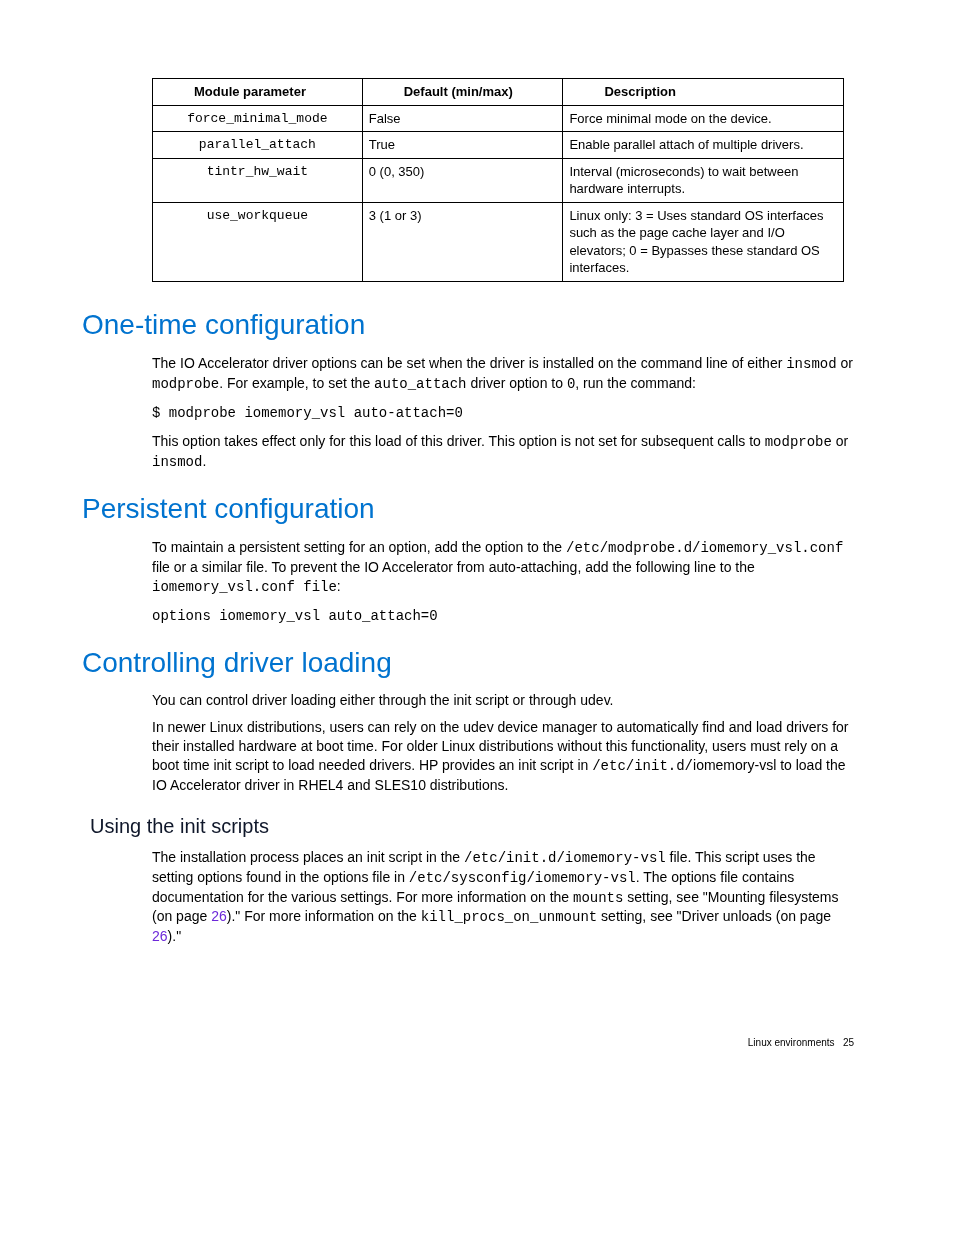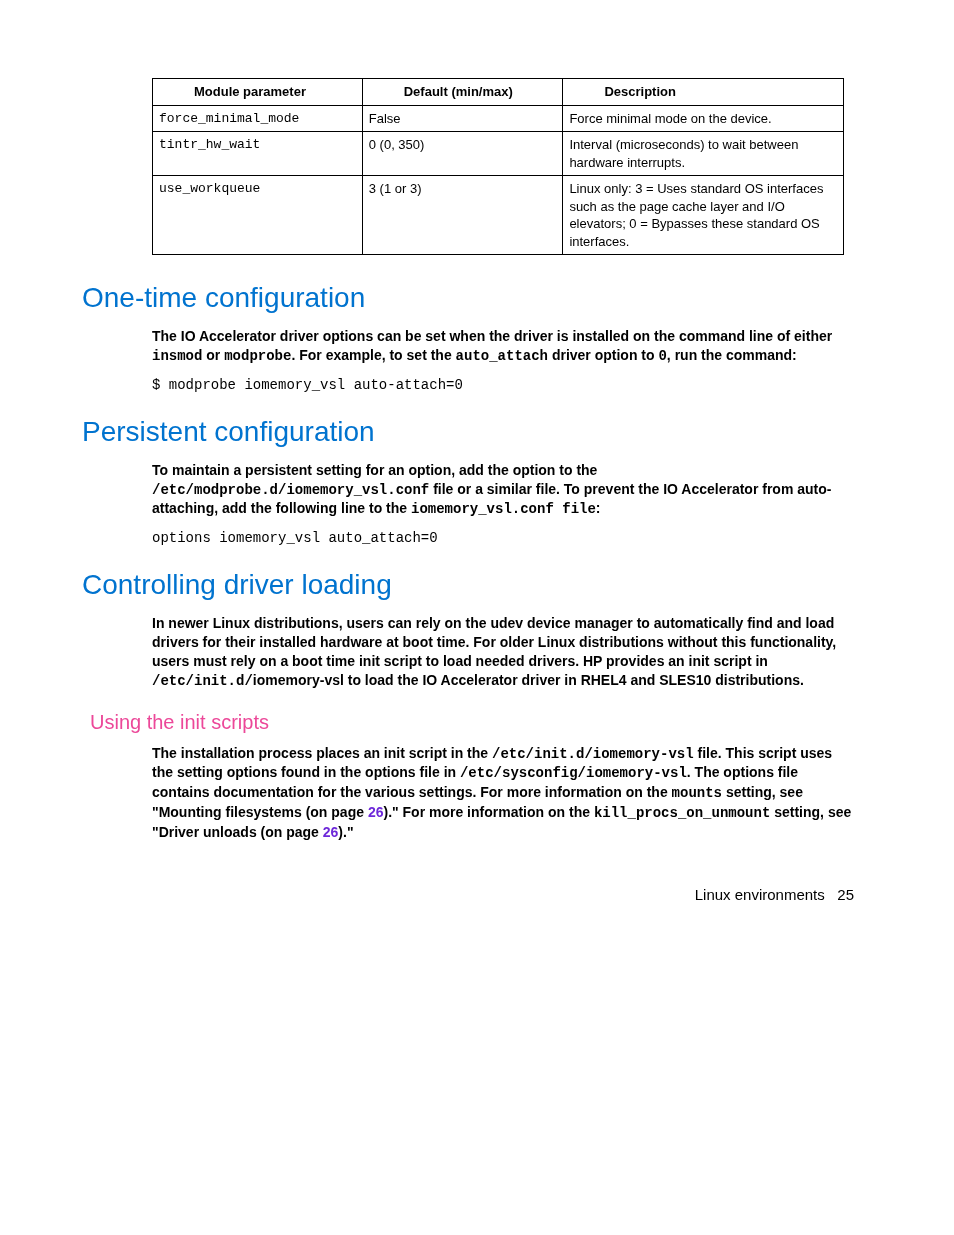--- a/index.html
+++ b/index.html
@@ -27,55 +27,55 @@
   }
   th {
     font-weight: bold;
     padding-left: 41px;
   }
   .col-param { width: 186px; }
   .col-default { width: 192px; }
   .col-desc { width: 302px; }
   .mono {
     font-family: "Courier New", Courier, monospace;
+    text-align: center;
   }
   h1.section {
     font-family: Arial, Helvetica, sans-serif;
     font-weight: normal;
     color: #0073cf;
     font-size: 28px;
     margin: 18px 0 10px 0;
   }
   h2.subsection {
     font-family: Arial, Helvetica, sans-serif;
     font-weight: normal;
-    color: #ec4899;
+    color: #0f172a;
     font-size: 20px;
     margin: 18px 0 8px 8px;
   }
   .body-block {
     margin-left: 70px;
     margin-right: 18px;
   }
   .body-block p {
     margin: 8px 0;
-    font-weight: bold;
   }
   pre.cmd {
     font-family: "Courier New", Courier, monospace;
     margin: 10px 0;
     white-space: pre;
     font-size: 14px;
   }
   .link { color: #6d28d9; }
   .footer {
     position: relative;
-    margin-top: 43px;
+    margin-top: 90px;
     text-align: right;
-    font-size: 15px;
+    font-size: 10px;
     padding-right: 18px;
   }
 </style>
 </head>
 <body>
 
 <table>
   <thead>
     <tr>
       <th class="col-param">Module parameter</th>
@@ -83,50 +83,59 @@
       <th class="col-desc">Description</th>
     </tr>
   </thead>
   <tbody id="tbody">
       <tr>
         <td class="mono">force_minimal_mode</td>
         <td>False</td>
         <td>Force minimal mode on the device.</td>
       </tr>
       <tr>
+        <td class="mono">parallel_attach</td>
+        <td>True</td>
+        <td>Enable parallel attach of multiple drivers.</td>
+      </tr>
+      <tr>
         <td class="mono">tintr_hw_wait</td>
         <td>0 (0, 350)</td>
         <td>Interval (microseconds) to wait between hardware interrupts.</td>
       </tr>
       <tr>
         <td class="mono">use_workqueue</td>
         <td>3 (1 or 3)</td>
         <td>Linux only: 3 = Uses standard OS interfaces such as the page cache layer and I/O elevators; 0 = Bypasses these standard OS interfaces.</td>
       </tr>
     </tbody>
 </table>
 
 <h1 class="section">One-time configuration</h1>
 <div class="body-block">
   <p>
     <span>The IO Accelerator driver options can be set when the driver is installed on the command line of either </span><span class="mono">insmod</span><span> or </span><span class="mono">modprobe</span><span>. For example, to set the </span><span class="mono">auto_attach</span><span> driver option to </span><span class="mono">0</span><span>, run the command:</span>
   </p>
   <pre class="cmd">$ modprobe iomemory_vsl auto-attach=0</pre>
+  <p>
+    <span>This option takes effect only for this load of this driver. This option is not set for subsequent calls to </span><span class="mono">modprobe</span><span> or </span><span class="mono">insmod</span><span>.</span>
+  </p>
 </div>
 
 <h1 class="section">Persistent configuration</h1>
 <div class="body-block">
   <p>
     <span>To maintain a persistent setting for an option, add the option to the </span><span class="mono">/etc/modprobe.d/iomemory_vsl.conf</span><span> file or a similar file. To prevent the IO Accelerator from auto-attaching, add the following line to the </span><span class="mono">iomemory_vsl.conf file</span><span>:</span>
   </p>
   <pre class="cmd">options iomemory_vsl auto_attach=0</pre>
 </div>
 
 <h1 class="section">Controlling driver loading</h1>
 <div class="body-block">
+  <p>You can control driver loading either through the init script or through udev.</p>
   <p>
     <span>In newer Linux distributions, users can rely on the udev device manager to automatically find and load drivers for their installed hardware at boot time. For older Linux distributions without this functionality, users must rely on a boot time init script to load needed drivers. HP provides an init script in </span><span class="mono">/etc/init.d/</span><span>iomemory-vsl  to load the IO Accelerator driver in RHEL4 and SLES10 distributions.</span>
   </p>
 </div>
 
 <h2 class="subsection">Using the init scripts</h2>
 <div class="body-block">
   <p>
     <span>The installation process places an init script in the </span><span class="mono">/etc/init.d/iomemory-vsl</span><span> file. This script uses the setting options found in the options file in </span><span class="mono">/etc/sysconfig/iomemory-vsl</span><span>. The options file contains documentation for the various settings. For more information on the </span><span class="mono">mounts</span><span> setting, see "Mounting filesystems (on page </span><span class="link">26</span><span>)." For more information on the </span><span class="mono">kill_procs_on_unmount</span><span> setting, see "Driver unloads (on page </span><span class="link">26</span><span>)."</span>
   </p>

